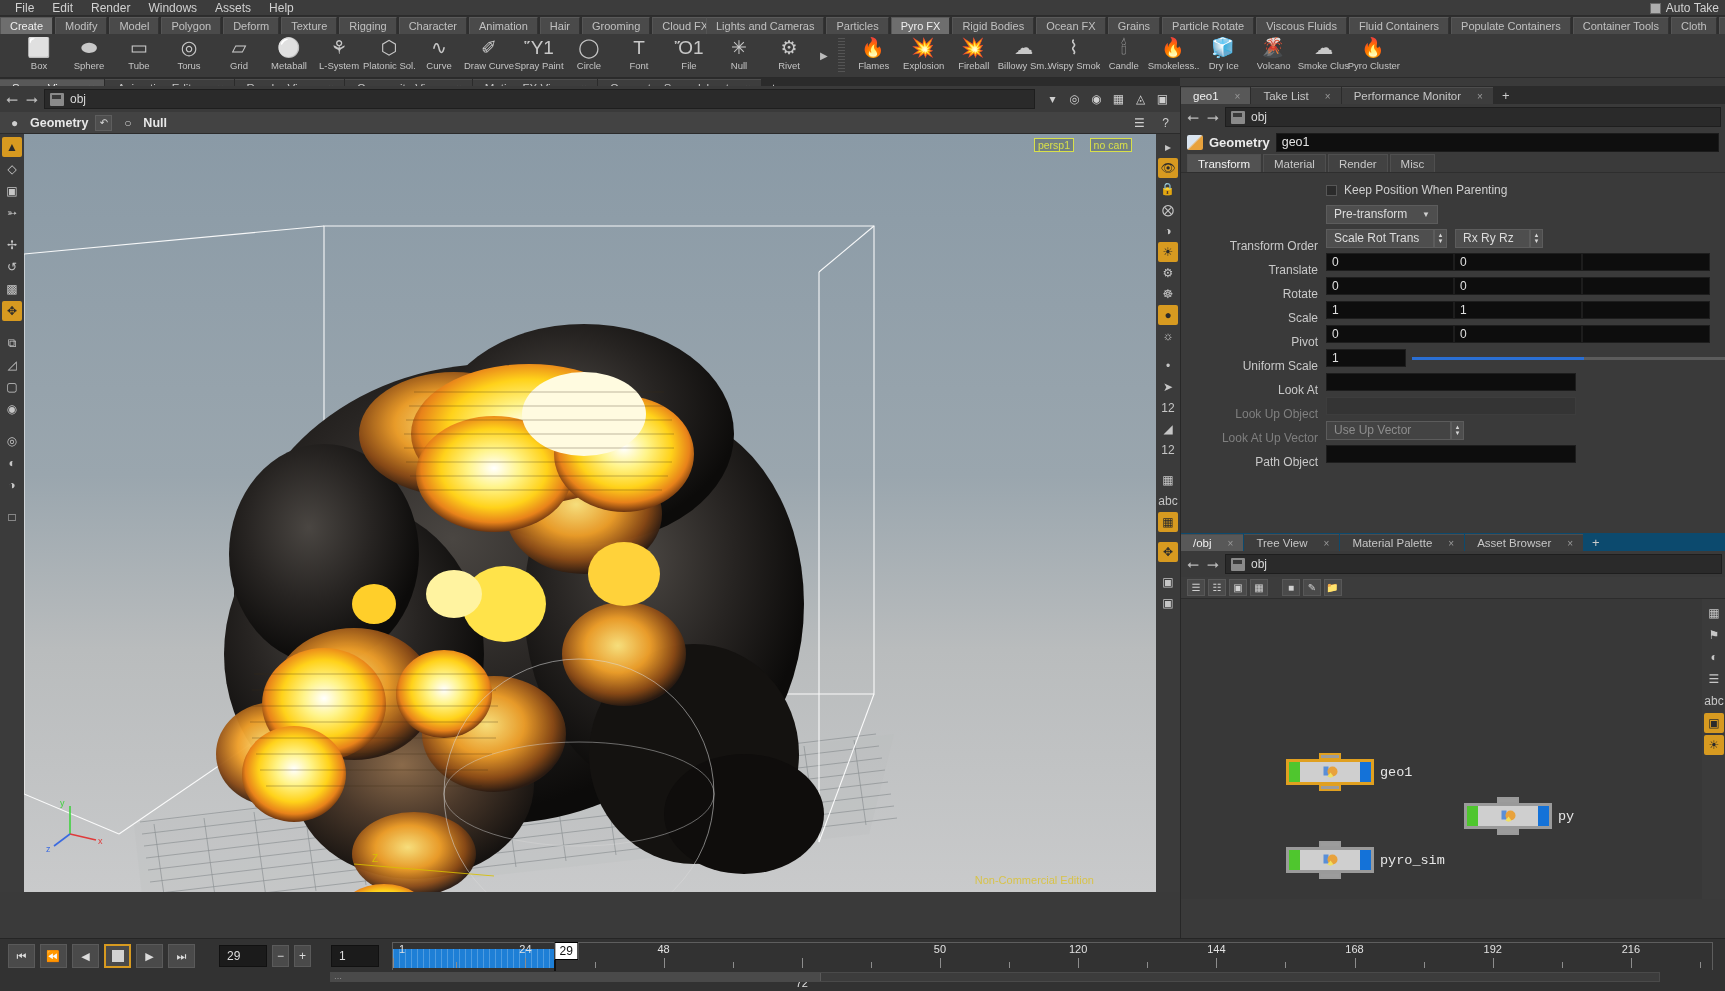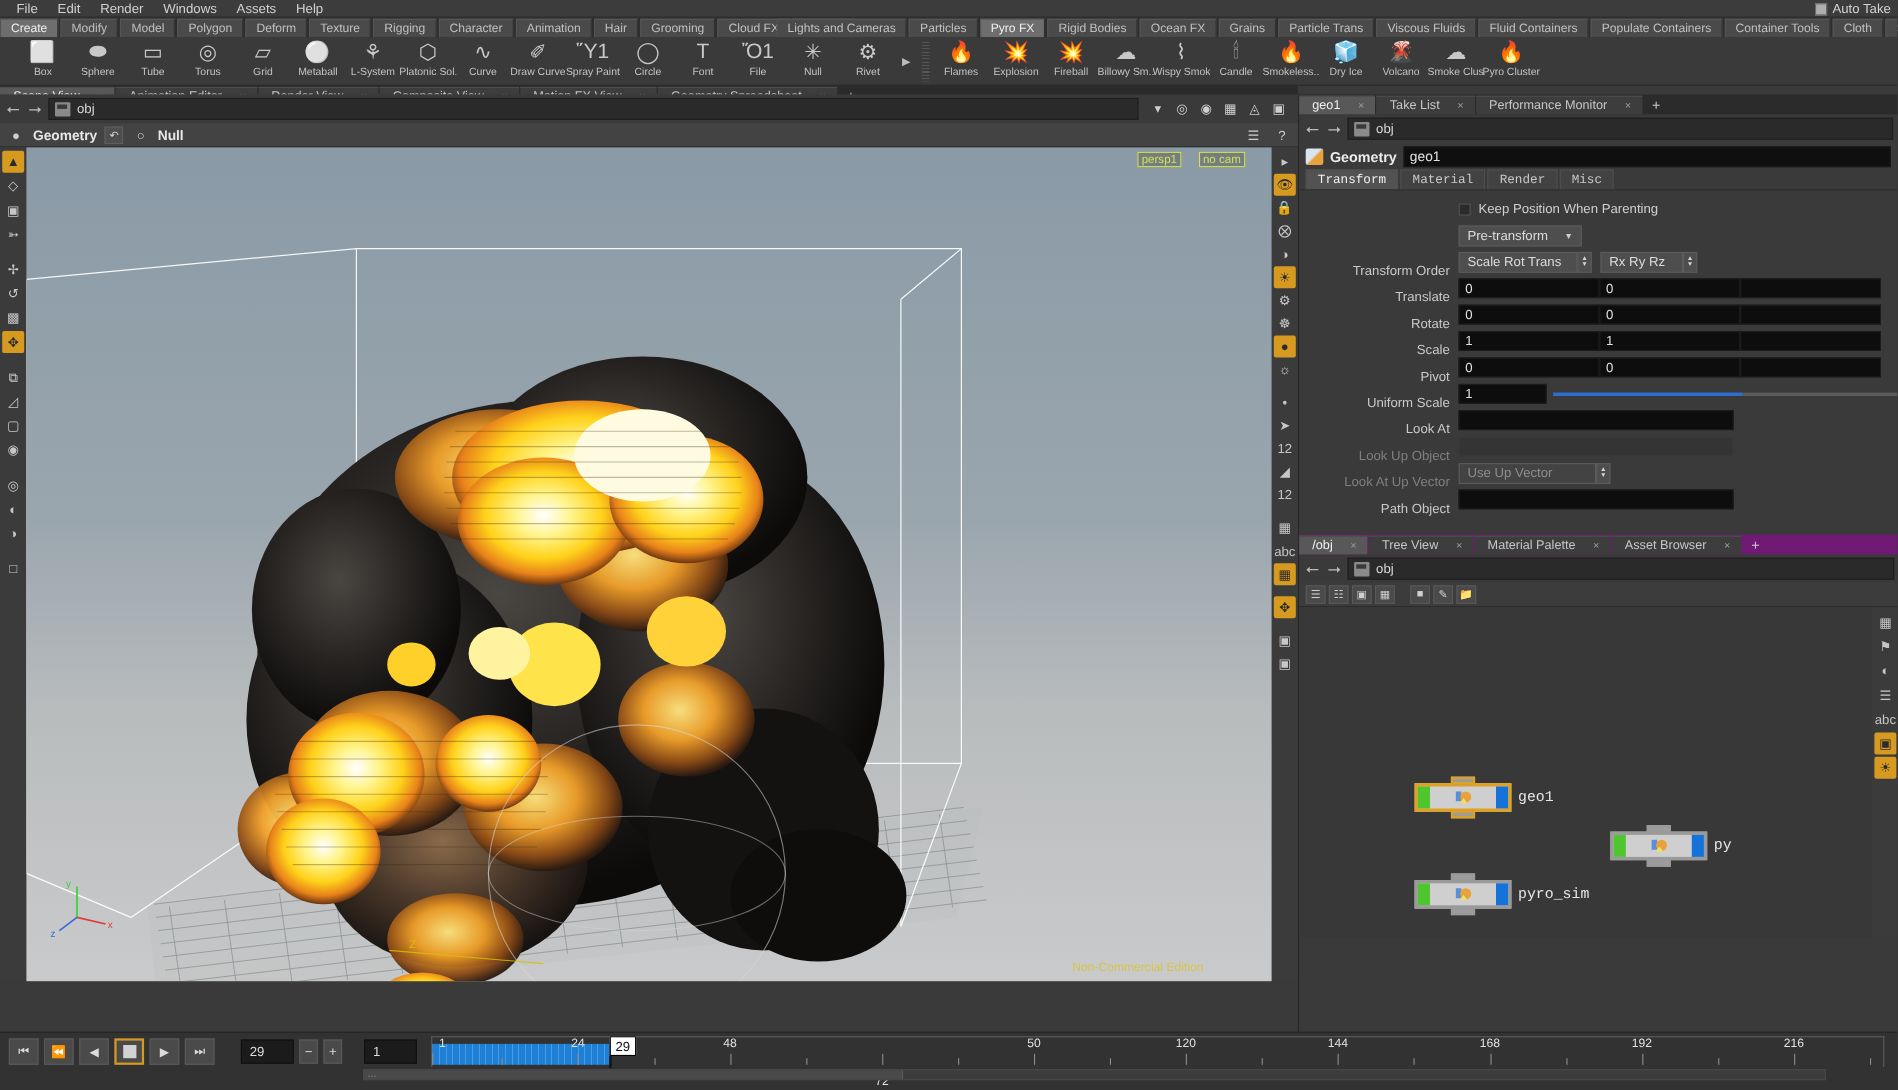--- a/index.html
+++ b/index.html
@@ -104,21 +104,21 @@
   
   .rp-tabs { height:18px; background:#2b2b2b; display:flex; align-items:flex-end; }
   .rp-path { height:26px; display:flex; align-items:center; gap:4px; padding:0 4px; }
   .rp-title { height:24px; display:flex; align-items:center; gap:6px; padding:0 6px; background:#3a3a3a;}
   .rp-title .gico { width:16px;height:15px;background:linear-gradient(135deg,#d9e4ef 45%,#e8a23c 55%);
                     border-radius:2px;}
   .rp-title .tlabel { font-weight:bold; font-size:13px; color:#ececec; }
   .rp-title .namefield { flex:1; height:19px; background:#0f0f0f; border:1px solid #1b1b1b;
                          color:#e2e2e2; font-size:12.5px; display:flex; align-items:center; padding:0 5px;}
   .prm-tabs { height:19px; display:flex; align-items:flex-end; padding-left:6px; background:#3a3a3a;
-              border-bottom:1px solid #2e2e2e;font-family:Liberation Mono, monospace;}
+              border-bottom:1px solid #2e2e2e;}
   .prmtab { height:18px; line-height:18px; padding:0 10px; font-size:11.5px; color:#c8c8c8;
             background:#424242; border:1px solid #4f4f4f; border-bottom:none; margin-right:2px;}
   .prmtab.active { background:#525252; color:#f2f2f2; }
 
   .prm-body { padding:6px 0 0 0; }
   .prow { display:flex; align-items:center; height:22px; margin-bottom:2px; }
   .plabel { width:145px; text-align:right; padding-right:8px; font-size:12px; color:#c9c9c9;margin-top:16px; }
   .plabel.dim { color:#7f7f7f; }
   .pchk { width:11px; height:11px; background:#2b2b2b; border:1px solid #575757; margin-right:7px;}
   .pctext { font-size:12px; color:#cfcfcf; }
@@ -129,21 +129,21 @@
            display:flex; align-items:center; padding:0 7px; justify-content:space-between; }
   .pmenu .arr { font-size:8px; color:#cfcfcf; margin-left:10px; }
   .pspin { width:13px; height:19px; background:#4e4e4e; border:1px solid #5c5c5c;
            display:flex;flex-direction:column;align-items:center;justify-content:center;
            font-size:6px; color:#d6d6d6; line-height:6px;}
   .pslider { flex:1; height:18px; display:flex; align-items:center; padding-left:6px; }
   .pslider .track { width:100%; height:3px; background:#5c5c5c; position:relative;}
   .pslider .fill { position:absolute; left:0; top:0; height:3px; width:55%; background:#2a6fd4; }
 
   
-  .ne-tabs { height:18px; background:#701a75; display:flex; align-items:flex-end; }
+  .ne-tabs { height:18px; background:#0c4a6e; display:flex; align-items:flex-end;margin-top:47px; }
   .ne-path { height:26px; display:flex; align-items:center; gap:4px; padding:0 4px; }
   .ne-toolbar { height:22px; background:#3c3c3c; display:flex; align-items:center; gap:3px;
                 padding:0 6px; border-bottom:1px solid #2c2c2c;}
   .neti { width:18px; height:17px; background:#4a4a4a; border:1px solid #585858;
           display:flex; align-items:center; justify-content:center; font-size:10px; color:#d0d0d0;}
   .ne-canvas { position:relative; background:#383838; height:300px; overflow:hidden; }
   .ne-right { position:absolute; right:0; top:0; width:24px; height:100%; background:#3b3b3b;
               display:flex; flex-direction:column; align-items:center; padding-top:4px; gap:2px;}
 
   .node { position:absolute; display:flex; align-items:center; }
@@ -221,21 +221,21 @@
         <div class="stab">Volume</div>
         <div class="stab plus">+</div>
       </div>
     <div class="shelf-right" id="shelfTabsRight">
         <div class="stab">Lights and Cameras</div>
         <div class="stab">Particles</div>
         <div class="stab active">Pyro FX</div>
         <div class="stab">Rigid Bodies</div>
         <div class="stab">Ocean FX</div>
         <div class="stab">Grains</div>
-        <div class="stab">Particle Trans</div>
+        <div class="stab">Particle Rotate</div>
         <div class="stab">Viscous Fluids</div>
         <div class="stab">Fluid Containers</div>
         <div class="stab">Populate Containers</div>
         <div class="stab">Container Tools</div>
         <div class="stab">Cloth</div>
         <div class="stab">Solid</div>
       </div>
   </div>
 
   <div class="shelftools">

